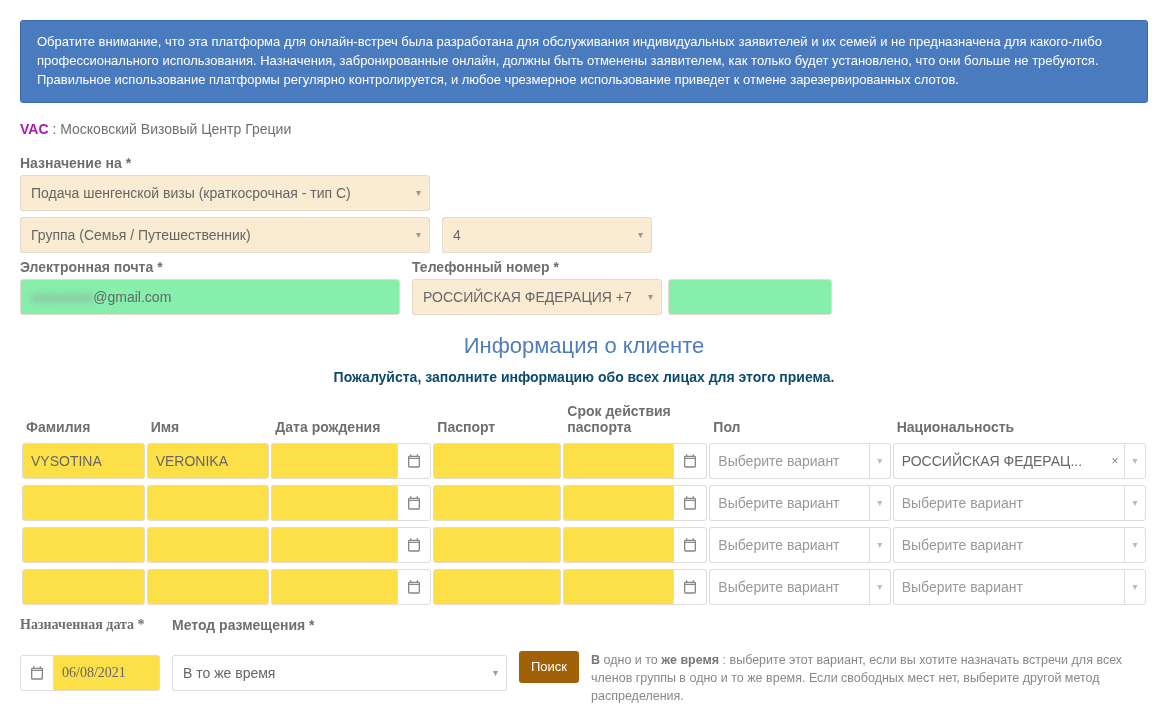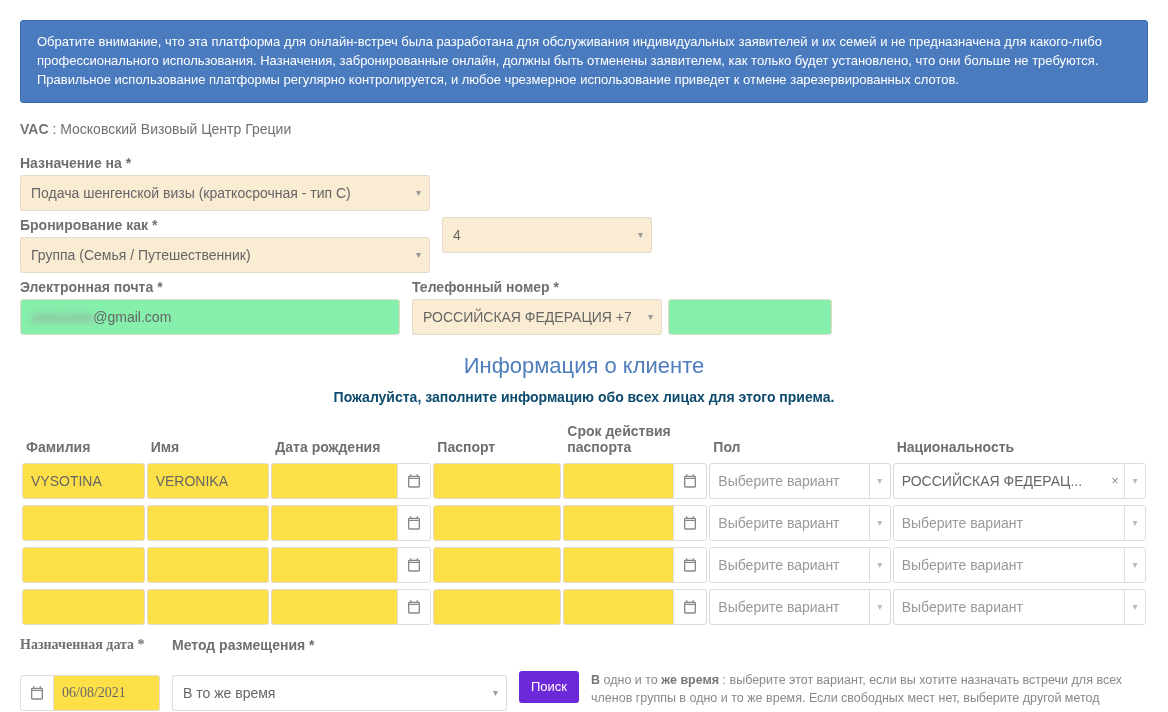--- a/index.html
+++ b/index.html
@@ -19,21 +19,21 @@
     border-radius: 3px;
     margin-bottom: 18px;
     line-height: 1.45;
     font-size: 13px;
   }
   .vac-line {
     color: #6f6f6f;
     margin-bottom: 18px;
     font-size: 14px;
   }
-  .vac-line b { font-weight: 700; color:#737373; }
+  .vac-line b { font-weight: 700; color:#a21caf; }
   .lbl {
     font-weight: 700;
     color: #6f6f6f;
     font-size: 14px;
     margin-bottom: 4px;
     display: block;
   }
   .row { display: flex; gap: 12px; margin-bottom: 2px; }
   .row .col { display: flex; flex-direction: column; }
   .select-like {
@@ -144,21 +144,21 @@
   .sel-wrap .sel-caret {
     width:22px;background:#fff;border:1px solid #ddd;border-radius:0 3px 3px 0;
     display:flex;align-items:center;justify-content:center;color:#bbb;font-size:10px;
   }
   .sel-wrap .sel-clear {
     width:18px;display:flex;align-items:center;justify-content:center;color:#888;font-size:12px;
     border-top:1px solid #ddd;border-bottom:1px solid #ddd;background:#fff;
   }
   .bottom-row { display:flex; gap:12px; align-items:flex-start; }
   .btn-primary {
-    background:#6d28d9;color:#fff;border:none;border-radius:3px;
+    background:#a16207;color:#fff;border:none;border-radius:3px;
     height:32px;padding:0 12px;font-size:13px;cursor:pointer;
     display:inline-flex;align-items:center;
   }
   .help-text {
     color:#888;font-size:12.5px;line-height:1.45;flex:1;
   }
   .help-text b { color:#777; }
 </style>
 </head>
 <body>
@@ -176,21 +176,20 @@
     <span class="lbl">Назначение на *</span>
     <div class="select-like">
       <div class="select-body">Подача шенгенской визы (краткосрочная - тип C)</div>
       <div class="select-caret">▾</div>
     </div>
   </div>
 </div>
 
 <div class="row" style="margin-top:6px;">
   <div class="col" style="width:410px;">
-    <span class="lbl">Бронирование как *</span>
     <div class="select-like">
       <div class="select-body">Группа (Семья / Путешественник)</div>
       <div class="select-caret">▾</div>
     </div>
   </div>
   <div class="col" style="width:210px;">
     <div class="select-like">
       <div class="select-body">4</div>
       <div class="select-caret">▾</div>
     </div>

